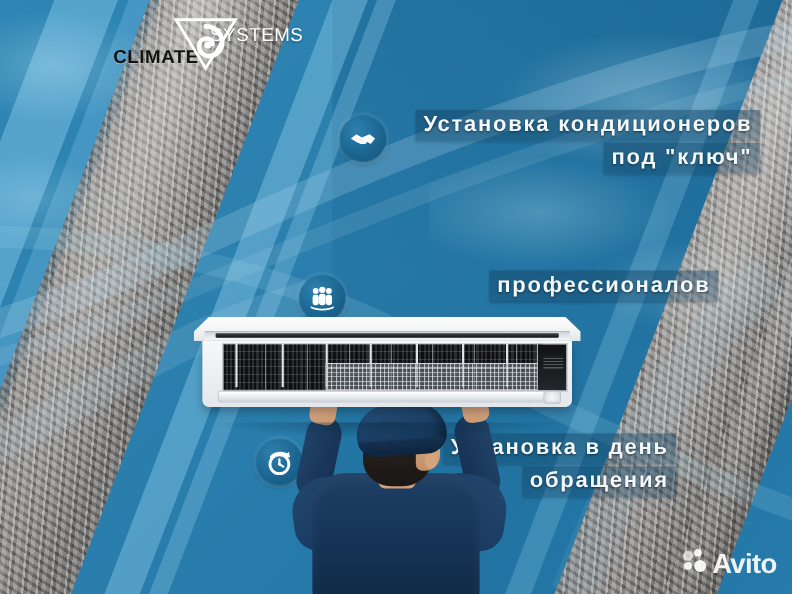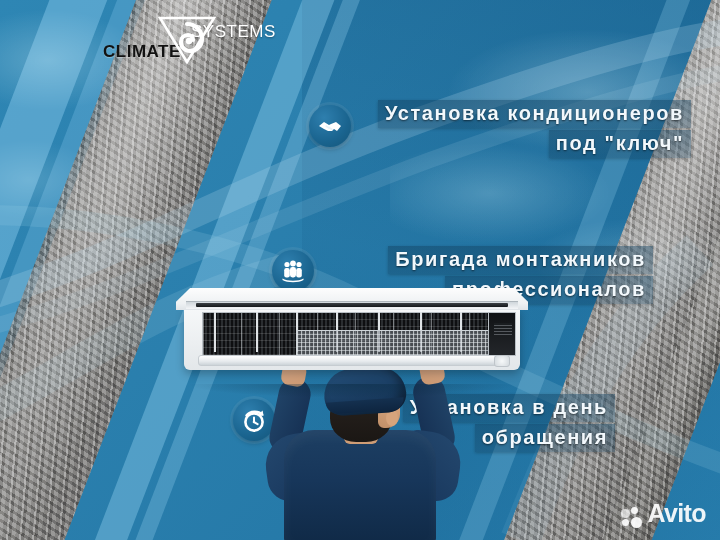--- a/index.html
+++ b/index.html
@@ -250,21 +250,21 @@
   }
   .cap-band{
     position:absolute;left:74px;top:32px;width:78px;height:12px;
     background:linear-gradient(180deg,#14304f,#0e2540);
     border-radius:0 0 18px 18px;transform:rotate(-4deg);
   }
 
   
   .avito{
     position:absolute;right:14px;bottom:12px;
-    display:flex;align-items:flex-end;gap:5px;opacity:.92;
+    display:flex;align-items:flex-start;gap:5px;opacity:.92;
   }
   .avito-dots{position:relative;width:21px;height:21px;}
   .avito-dots i{position:absolute;border-radius:50%;background:#ffffff;display:block;}
   .avito-dots i:nth-child(1){left:0;top:2px;width:9px;height:9px;opacity:.75;}
   .avito-dots i:nth-child(2){left:10px;top:0;width:7px;height:7px;}
   .avito-dots i:nth-child(3){left:1px;top:12px;width:7px;height:7px;}
   .avito-dots i:nth-child(4){left:10px;top:10px;width:11px;height:11px;}
   .avito-word{
     color:#fff;font-size:25px;font-weight:bold;letter-spacing:-.6px;
     font-family:"Liberation Sans", sans-serif;
@@ -332,21 +332,20 @@
           <circle cx="7" cy="6.5" r="2.6" fill="#ffffff"></circle>
           <circle cx="13" cy="5.5" r="2.9" fill="#ffffff"></circle>
           <circle cx="19" cy="6.5" r="2.6" fill="#ffffff"></circle>
           <rect x="4.2" y="10" width="5.6" height="9.5" rx="2.2" fill="#ffffff"></rect>
           <rect x="10" y="9" width="6" height="10.5" rx="2.4" fill="#ffffff"></rect>
           <rect x="16.2" y="10" width="5.6" height="9.5" rx="2.2" fill="#ffffff"></rect>
           <path d="M2.5 20.5 C7 23.5 19 23.5 23.5 20.5 L23.5 22 C19 25 7 25 2.5 22 Z" fill="#ffffff"></path>
         </svg>
       </div>
       <div class="feat-text">
-        <div><span class="tline">Бригада монтажников</span></div>
         <div><span class="tline">профессионалов</span></div>
       </div>
     </div>
 
     <div class="feat" id="f3">
       <div class="feat-icon">
         <svg width="27" height="27" viewBox="0 0 27 27">
           <circle cx="13" cy="15" r="8.6" fill="none" stroke="#ffffff" stroke-width="2.6"></circle>
           <path d="M13 10.5 L13 15 L16.6 17.2" fill="none" stroke="#ffffff" stroke-width="2" stroke-linecap="round"></path>
           <circle cx="13" cy="15" r="1.3" fill="#ffffff"></circle>

